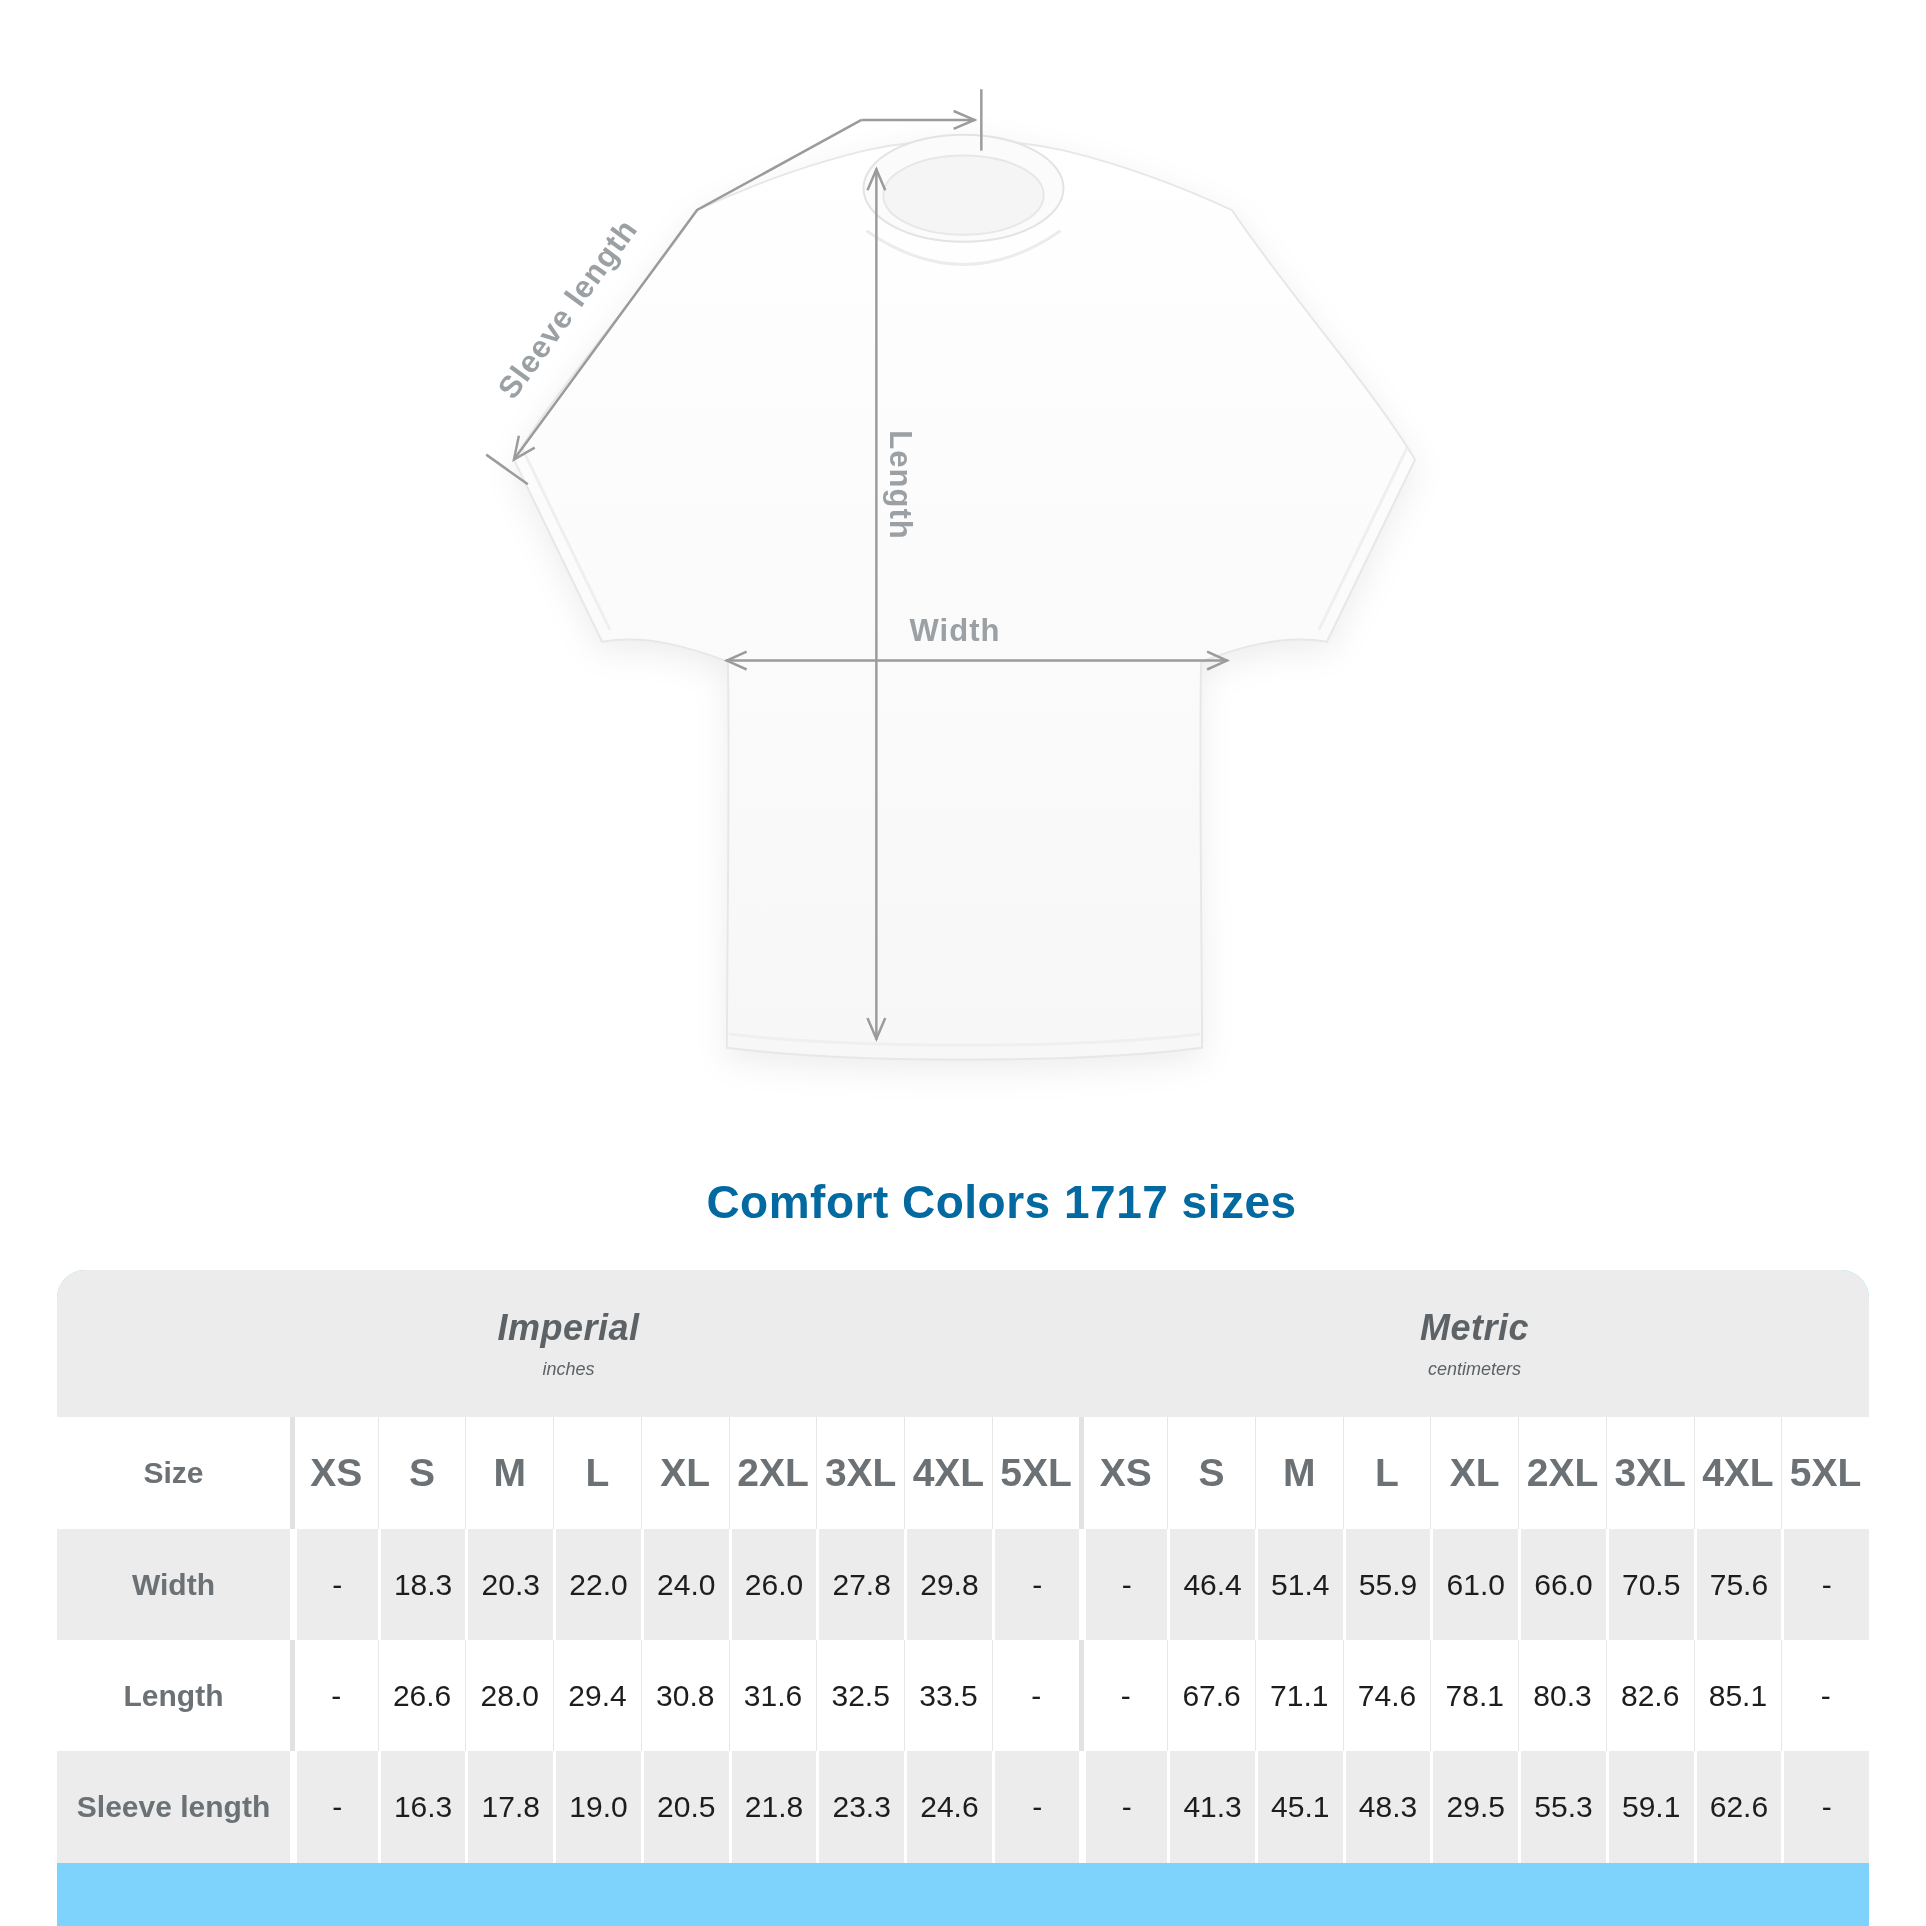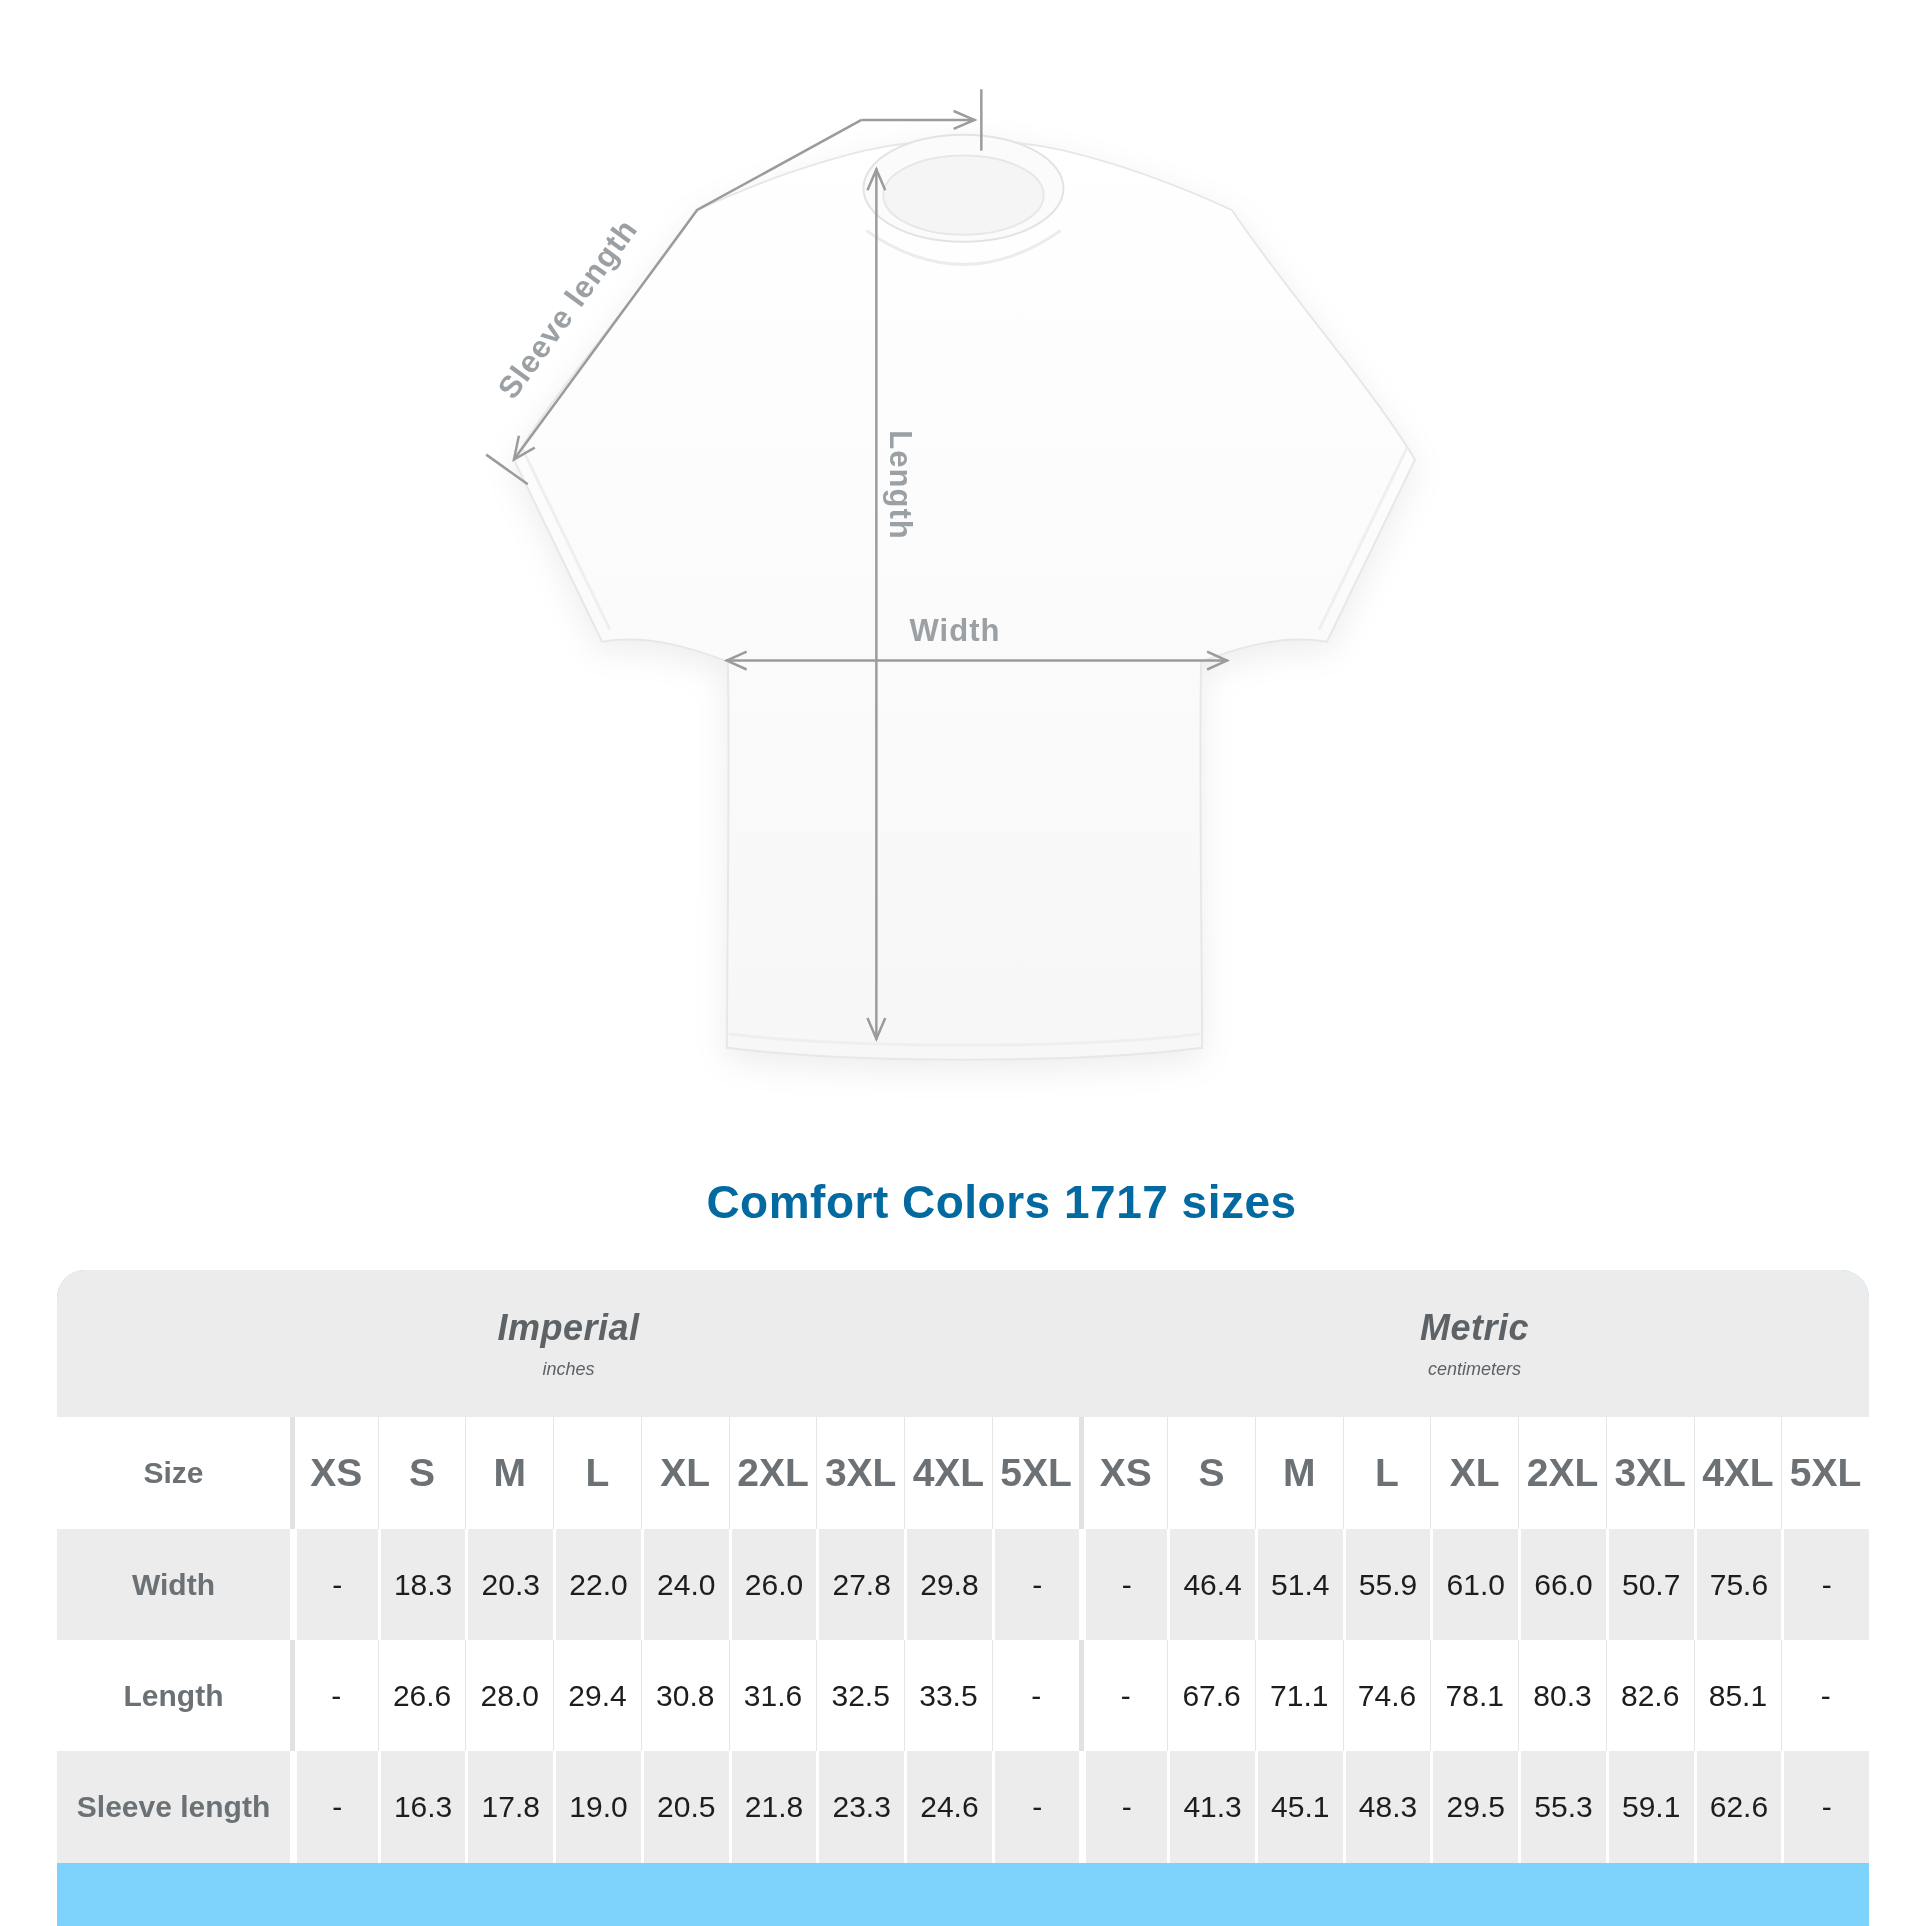--- a/index.html
+++ b/index.html
@@ -175,21 +175,21 @@
           <div class="cell ">26.0</div>
           <div class="cell ">27.8</div>
           <div class="cell ">29.8</div>
           <div class="cell ">-</div>
           <div class="cell strong">-</div>
           <div class="cell ">46.4</div>
           <div class="cell ">51.4</div>
           <div class="cell ">55.9</div>
           <div class="cell ">61.0</div>
           <div class="cell ">66.0</div>
-          <div class="cell ">50.7</div>
+          <div class="cell ">70.5</div>
           <div class="cell ">75.6</div>
           <div class="cell ">-</div>
         </div>
         <div class="trow row-white">
           <div class="cell lbl first">Length</div>
           <div class="cell strong">-</div>
           <div class="cell ">26.6</div>
           <div class="cell ">28.0</div>
           <div class="cell ">29.4</div>
           <div class="cell ">30.8</div>

